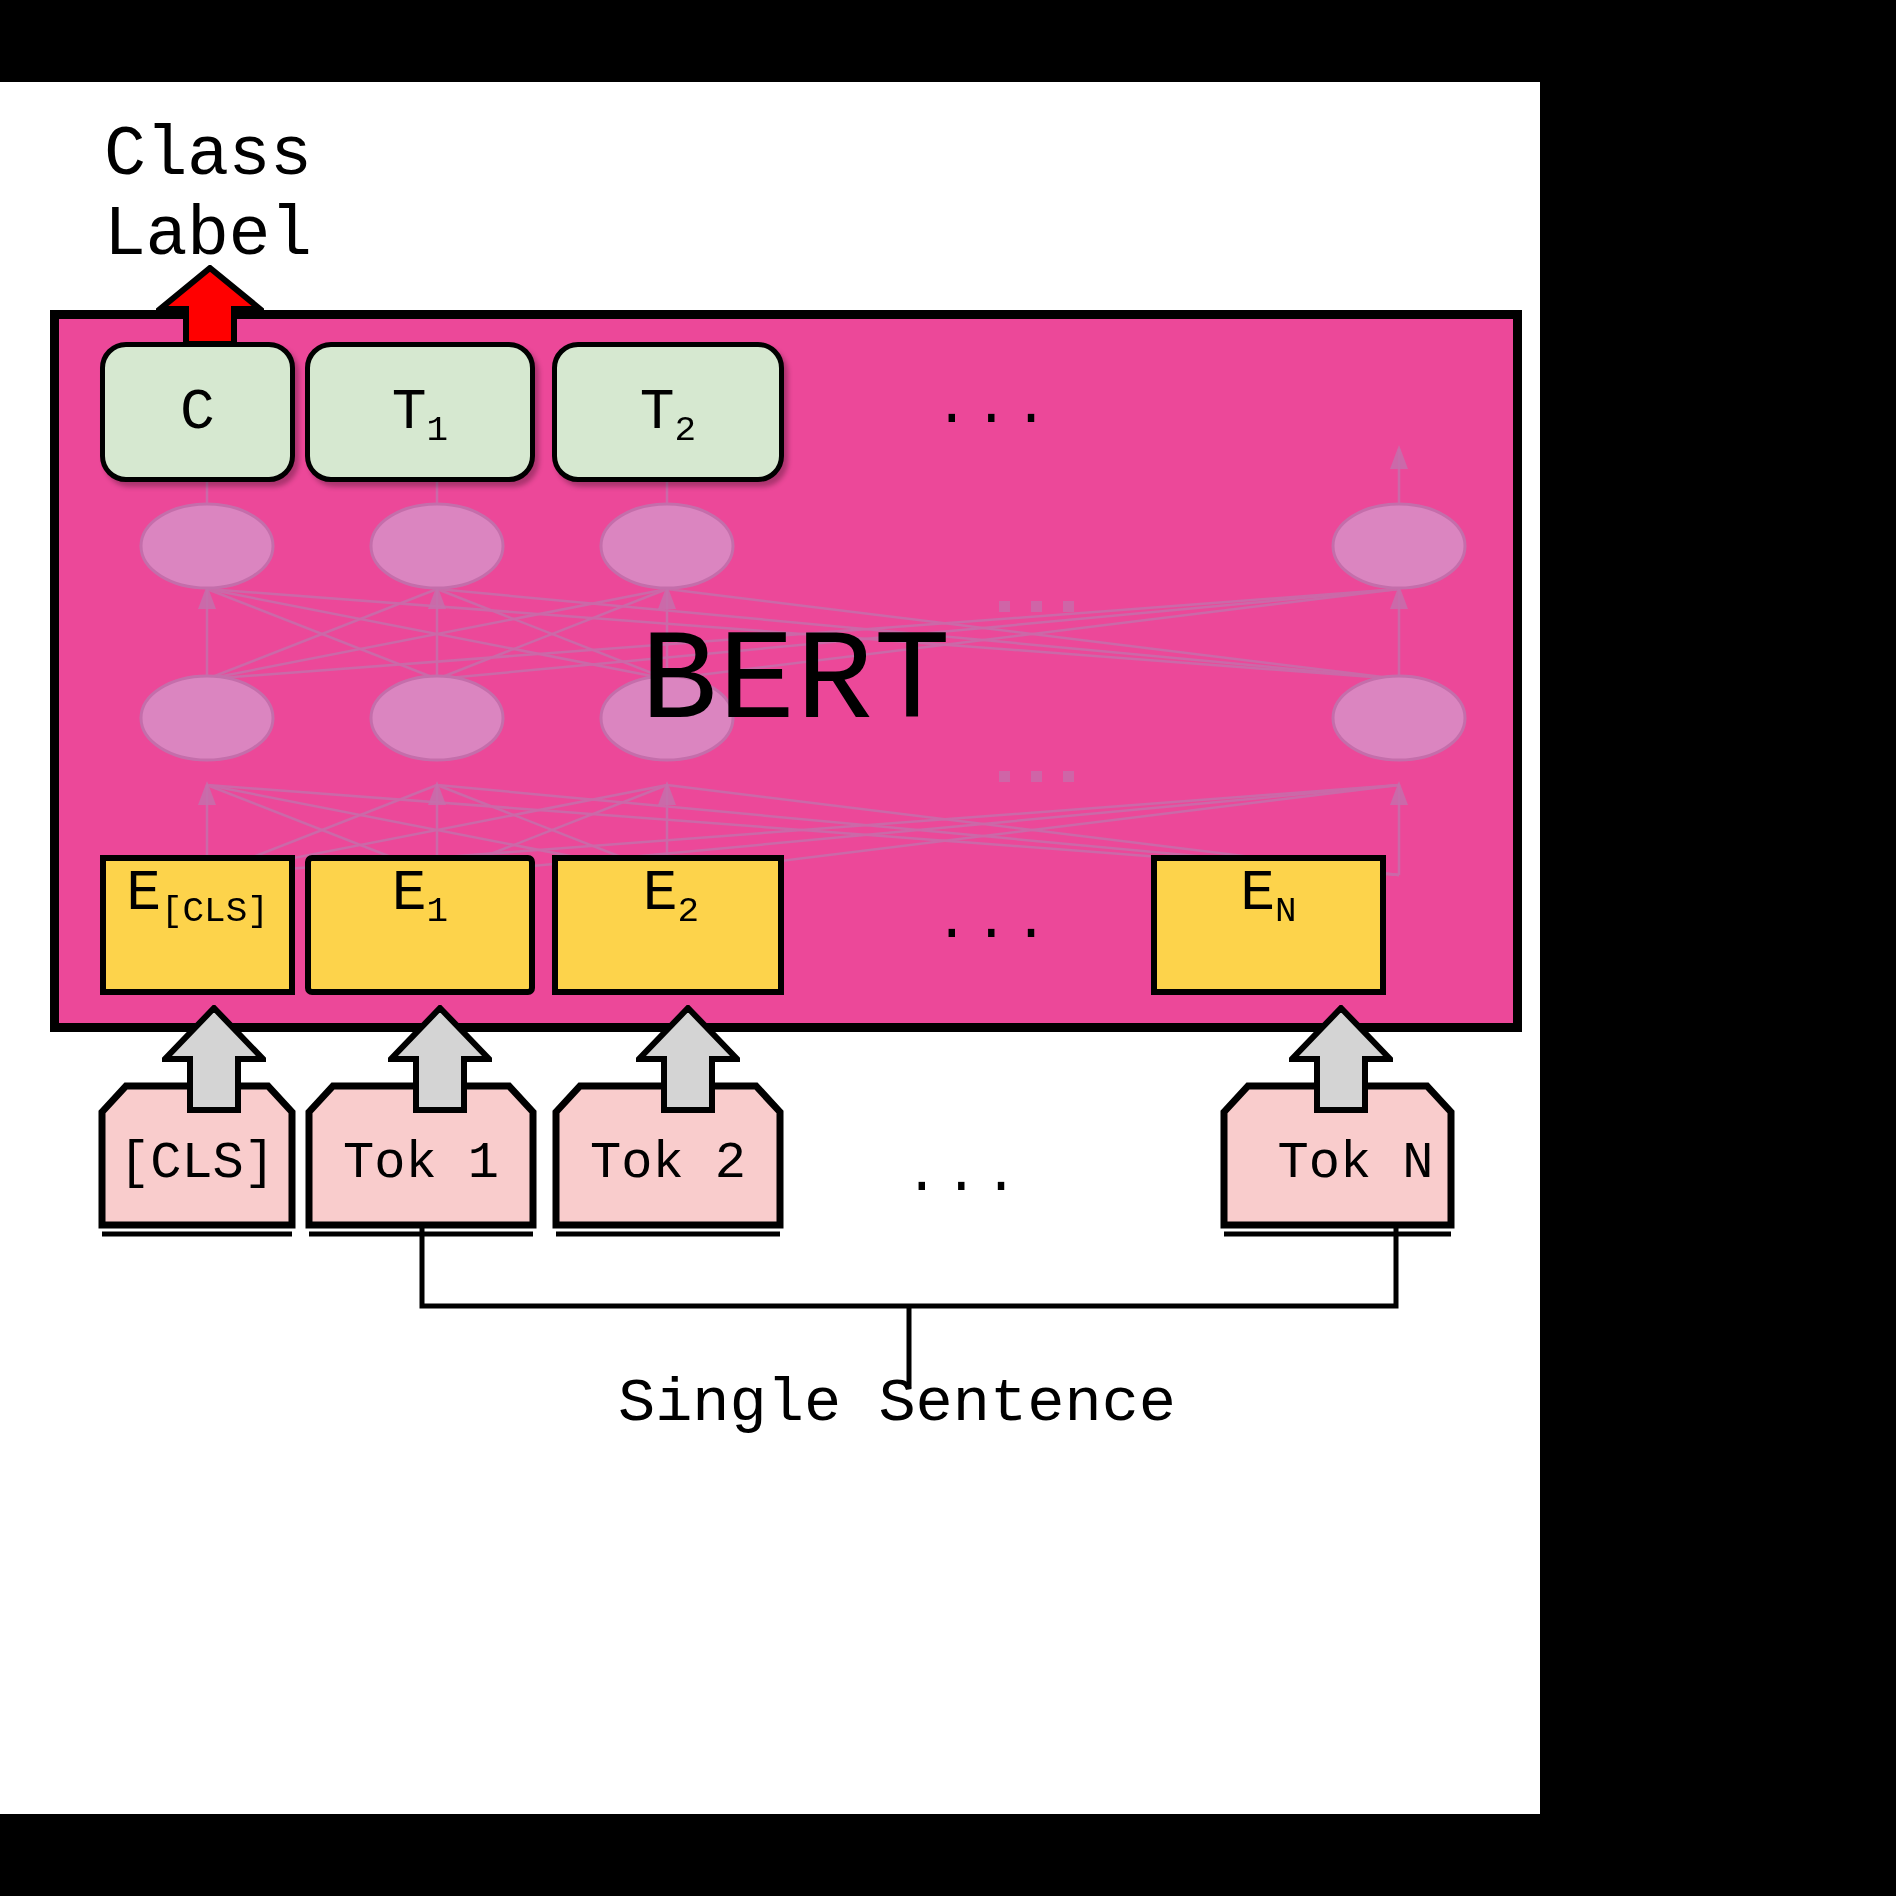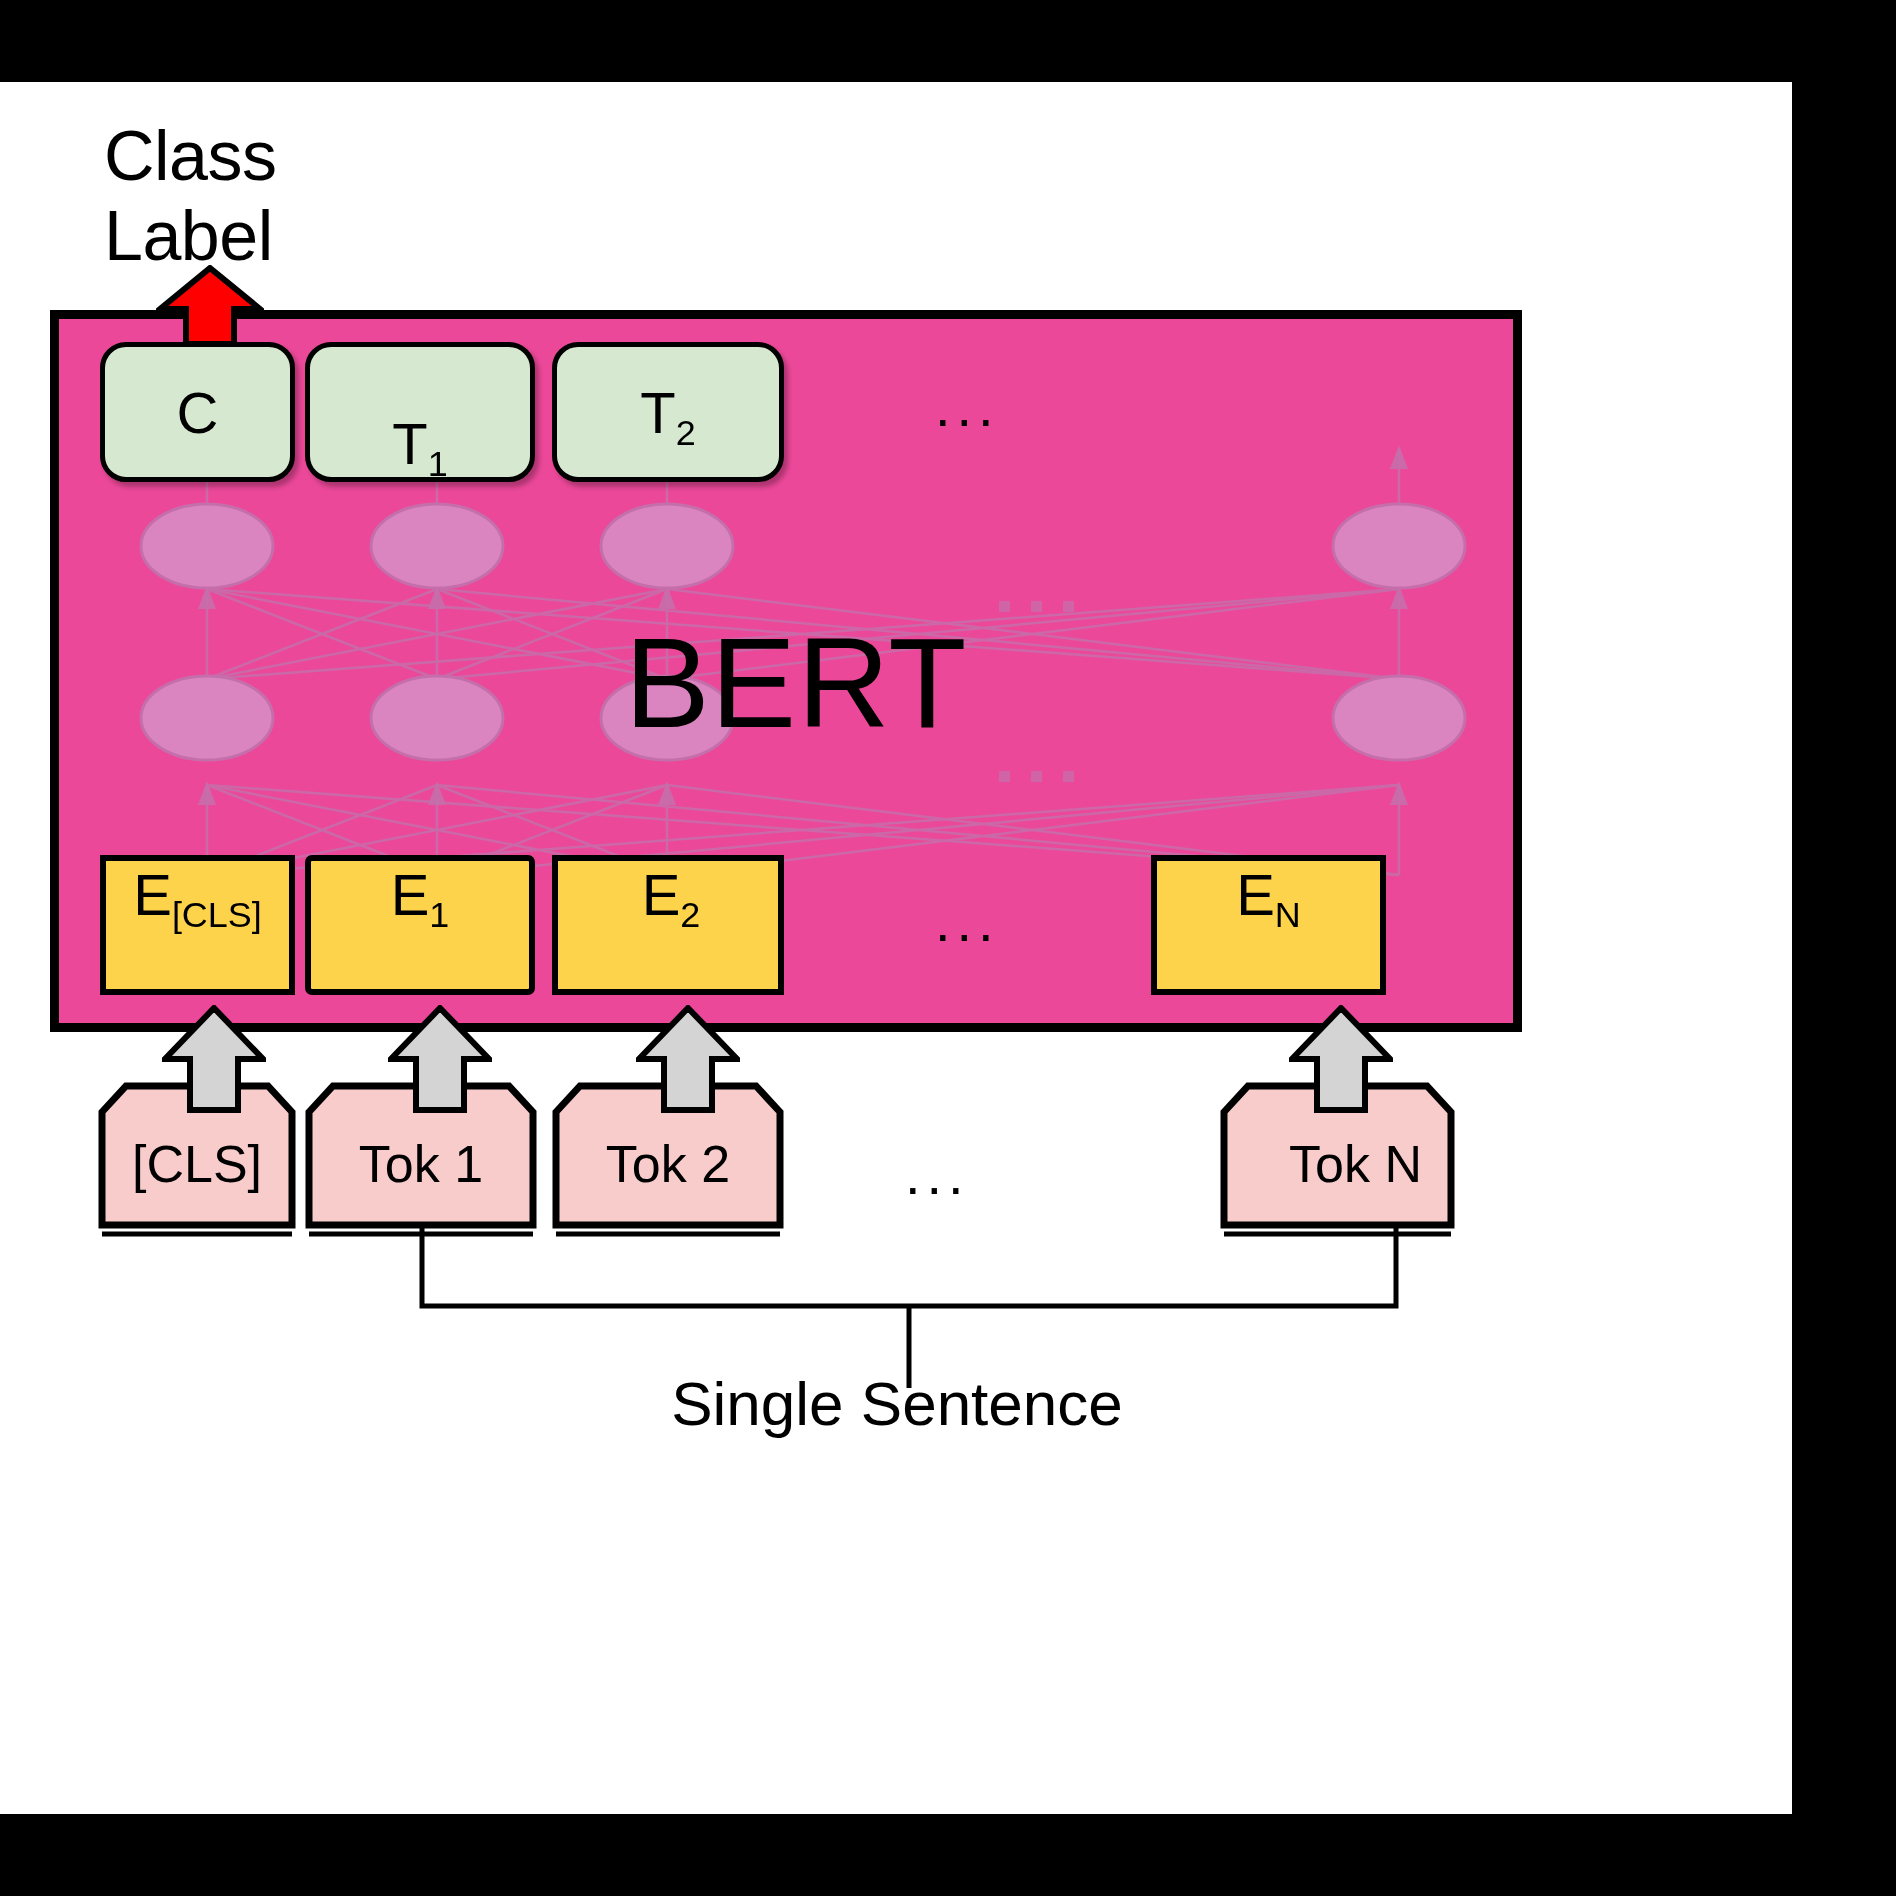--- a/index.html
+++ b/index.html
@@ -26,24 +26,25 @@
     background: #000000;
     z-index: 40;
   }
   #letterbox-top { top: 0; height: 82px; }
   #letterbox-bottom { top: 1814px; height: 82px; }
 
   #stage {
     position: absolute;
     left: 0;
     top: 82px;
-    width: 1792px;
+    width: 1540px;
     height: 1732px;
     background: #ffffff;
     overflow: hidden;
+    font-family: Liberation Mono, monospace;
   }
 
   
   #class-label {
     position: absolute;
     left: 104px;
     top: 34px;
     width: 330px;
     font-size: 70px;
     line-height: 80px;
@@ -300,21 +301,21 @@
           </g>
         </svg>
 
         <div id="bert-title"><span id="bert-title-shift">BERT</span></div>
       </div>
     </div>
 
     <div class="out-box" style="left:100px;  top:260px; width:195px; height:140px;">
       <span><span>C</span><sub></sub></span>
     </div>
-    <div class="out-box" style="left:305px; top:260px; width:230px; height:140px;align-items:flex-end;">
+    <div class="out-box" style="left:305px; top:260px; width:230px; height:140px;">
       <span><span>T</span><sub>1</sub></span>
     </div>
     <div class="out-box" style="left:552px; top:260px; width:232px; height:140px;">
       <span><span>T</span><sub>2</sub></span>
     </div>
 
     <div class="blue-dots" style="left:935px; top:305px;">...</div>
 
     <div class="emb-box" style="left:100px;  top:773px; width:195px; height:140px;">
       <span><span>E</span><sub>[CLS]</sub></span>

